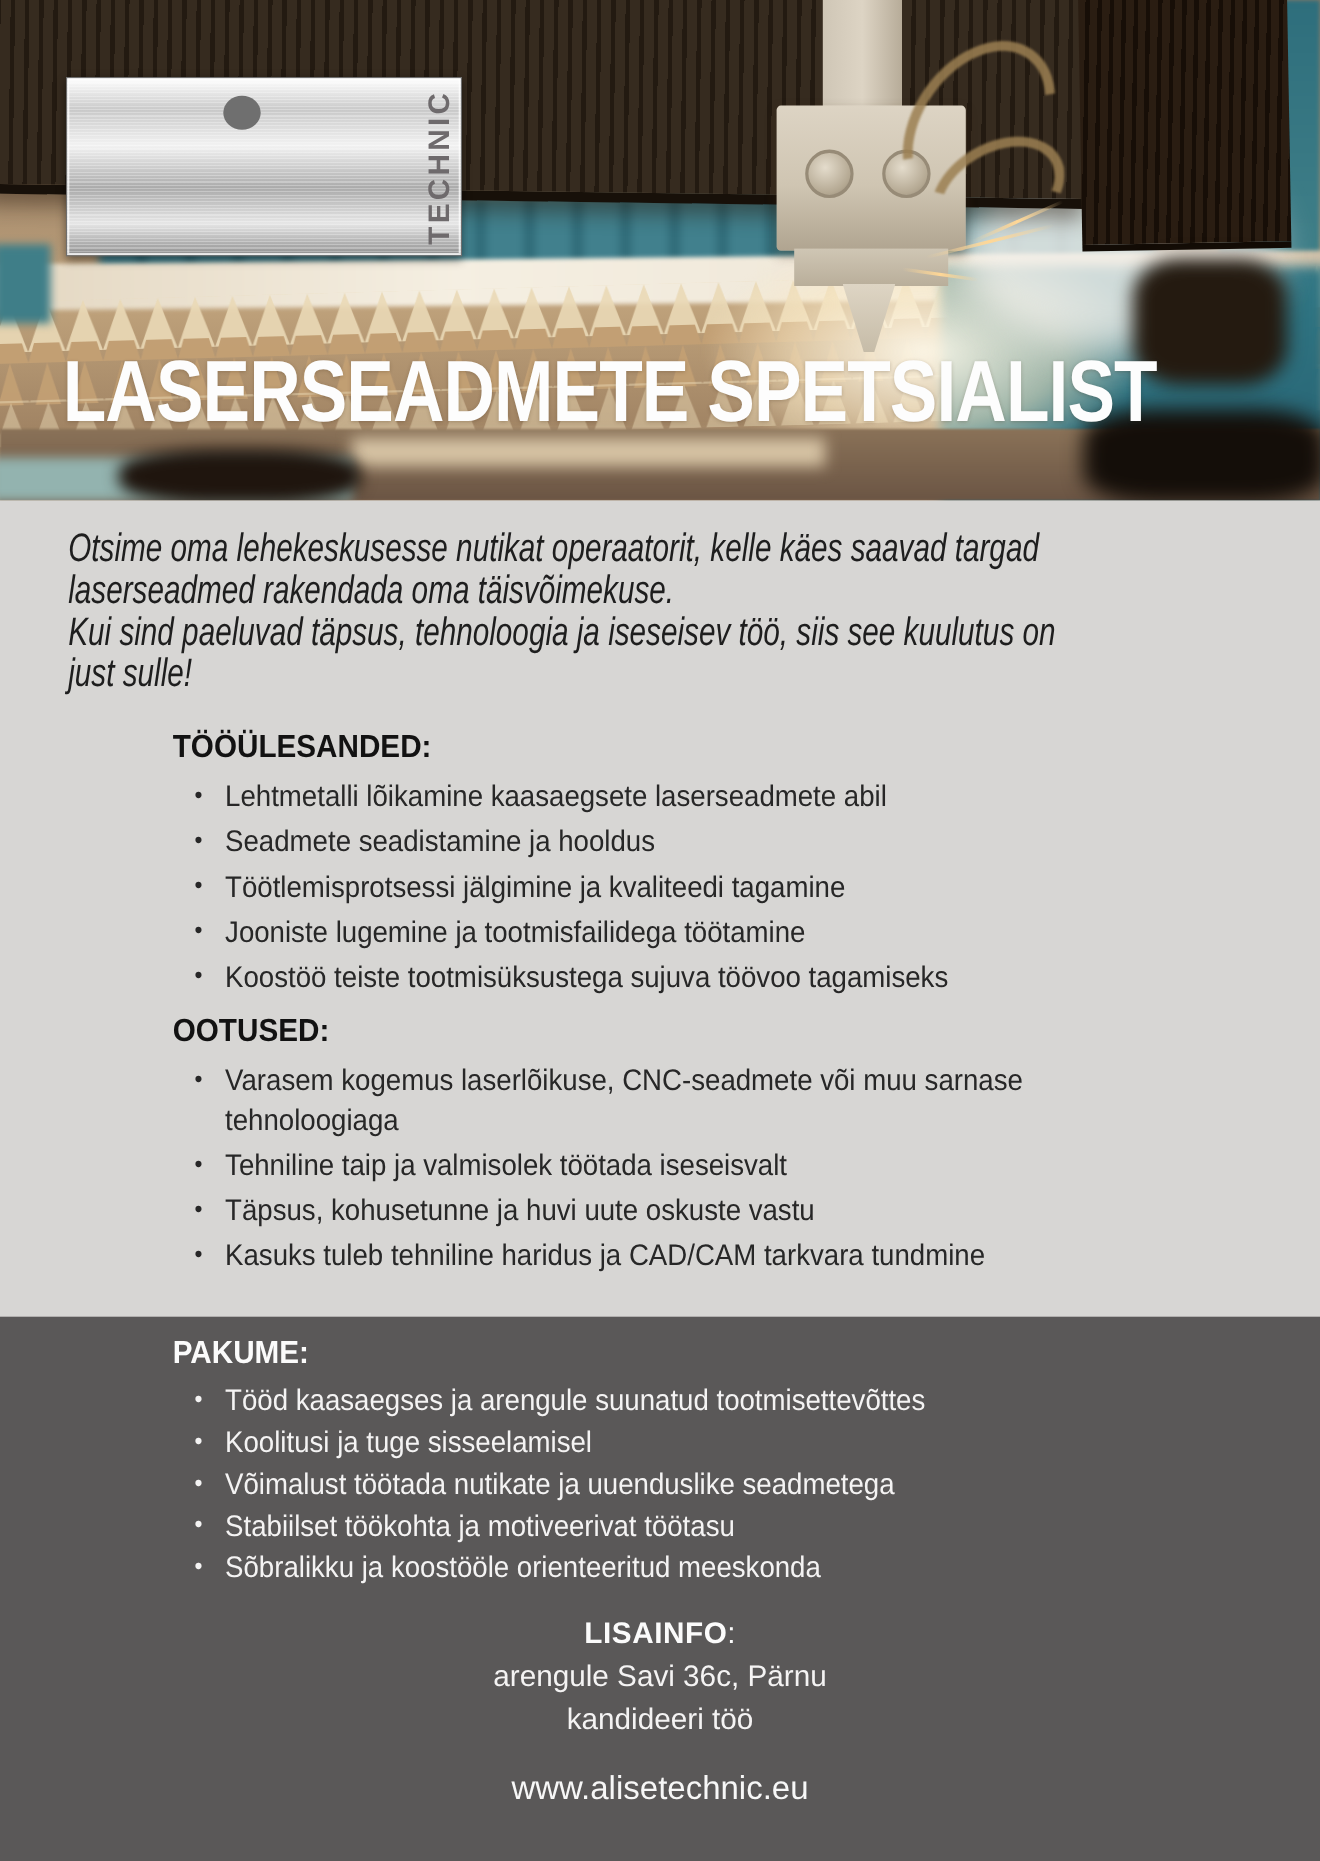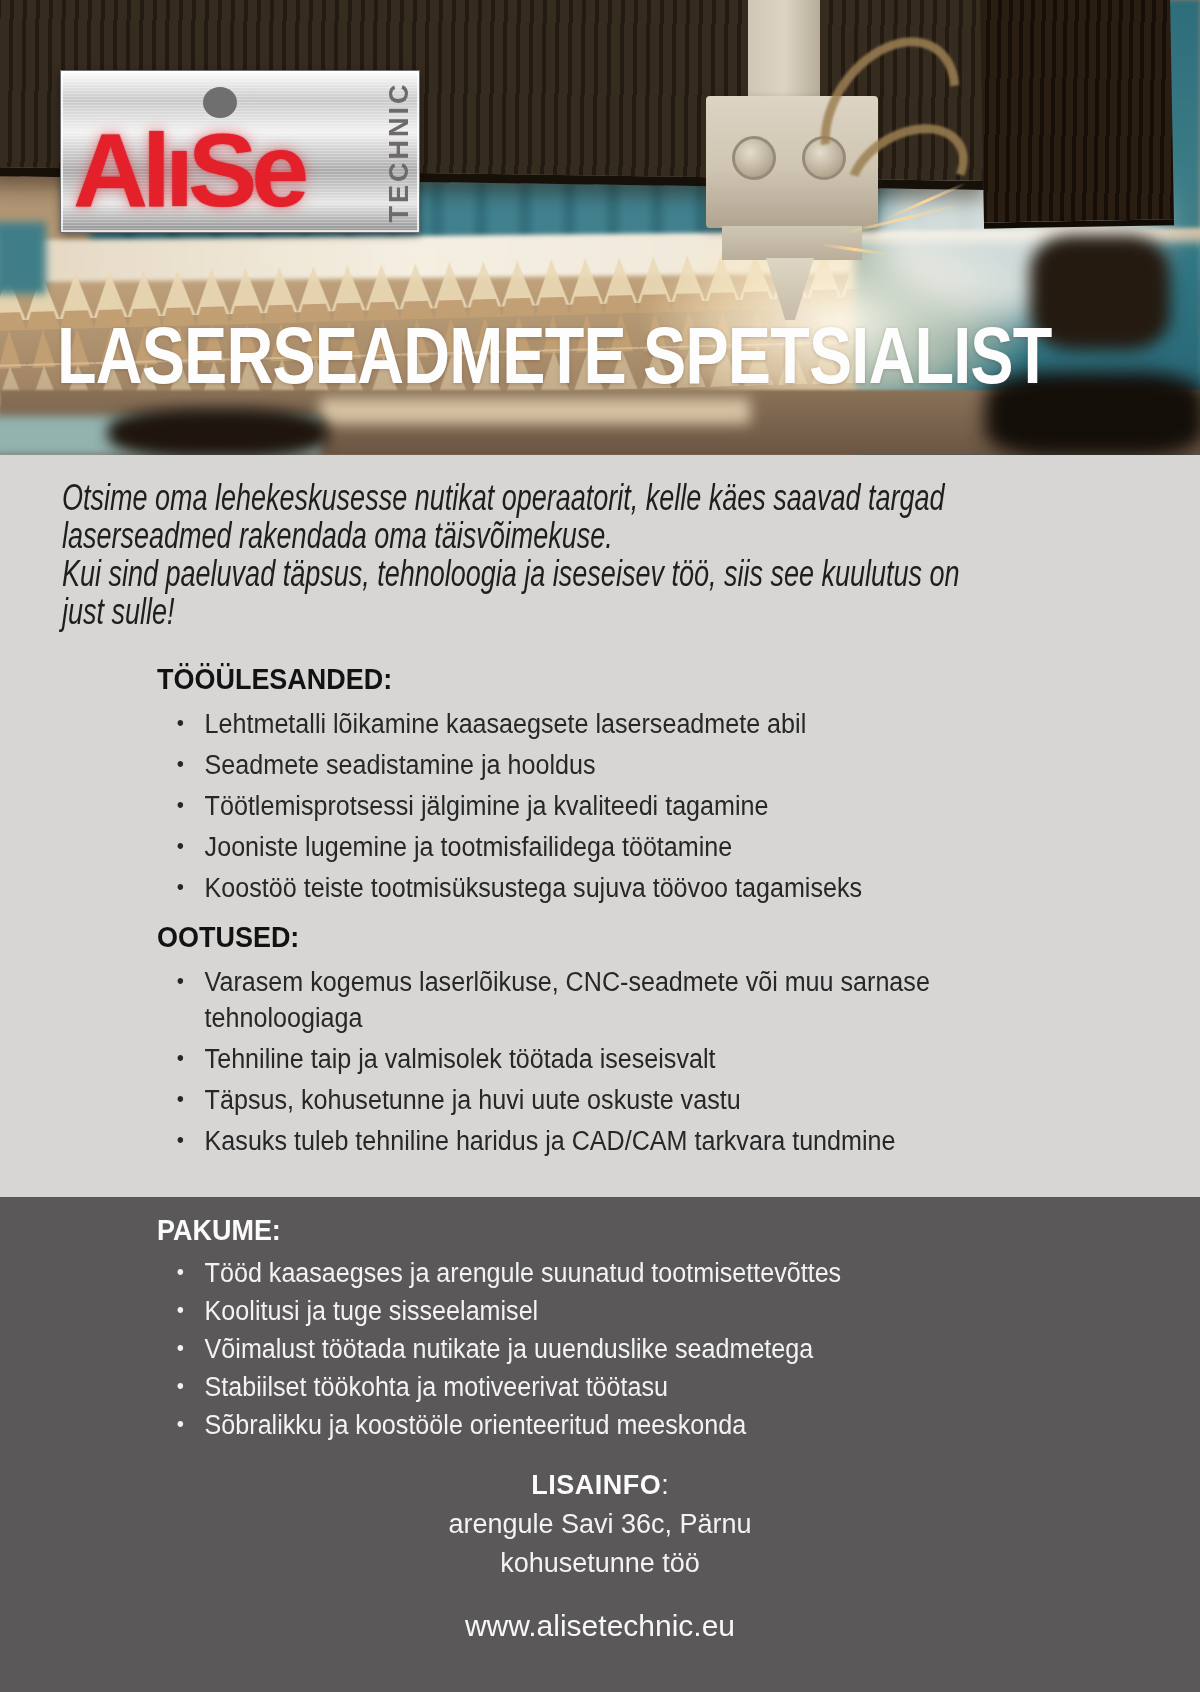--- a/index.html
+++ b/index.html
@@ -151,21 +151,20 @@
 
     <div class="p p-blob-rm"></div>
     <div class="p p-floor"></div>
     <div class="p p-streak"></div>
     <div class="p p-teal-bl"></div>
     <div class="p p-teal-l"></div>
     <div class="p p-blob-bl"></div>
     <div class="p p-blob-br"></div>
 
     <div class="logo" title="AliSe">
-      <div class="logo-word">AlıSe</div>
       <div class="logo-idot"></div>
       <div class="logo-sub">TECHNIC</div>
     </div>
 
     <div class="hero-title">LASERSEADMETE SPETSIALIST</div>
   </div>
 
   <div class="light-sec">
     <div class="intro">
       <div>Otsime oma lehekeskusesse nutikat operaatorit, kelle käes saavad targad</div>
@@ -198,19 +197,19 @@
       <li>Tööd kaasaegses ja arengule suunatud tootmisettevõttes</li>
       <li>Koolitusi ja tuge sisseelamisel</li>
       <li>Võimalust töötada nutikate ja uuenduslike seadmetega</li>
       <li>Stabiilset töökohta ja motiveerivat töötasu</li>
       <li>Sõbralikku ja koostööle orienteeritud meeskonda</li>
     </ul>
 
     <div class="lisainfo">
       <div class="lisainfo-h"><b>LISAINFO</b><span>:</span></div>
       <div class="lisainfo-line">arengule Savi 36c, Pärnu</div>
-      <div class="lisainfo-line">kohusetunne töö</div>
+      <div class="lisainfo-line">kandideeri töö</div>
     </div>
 
     <a class="website" href="#">www.alisetechnic.eu</a>
   </div>
 
 </div>
 
 </body></html>

